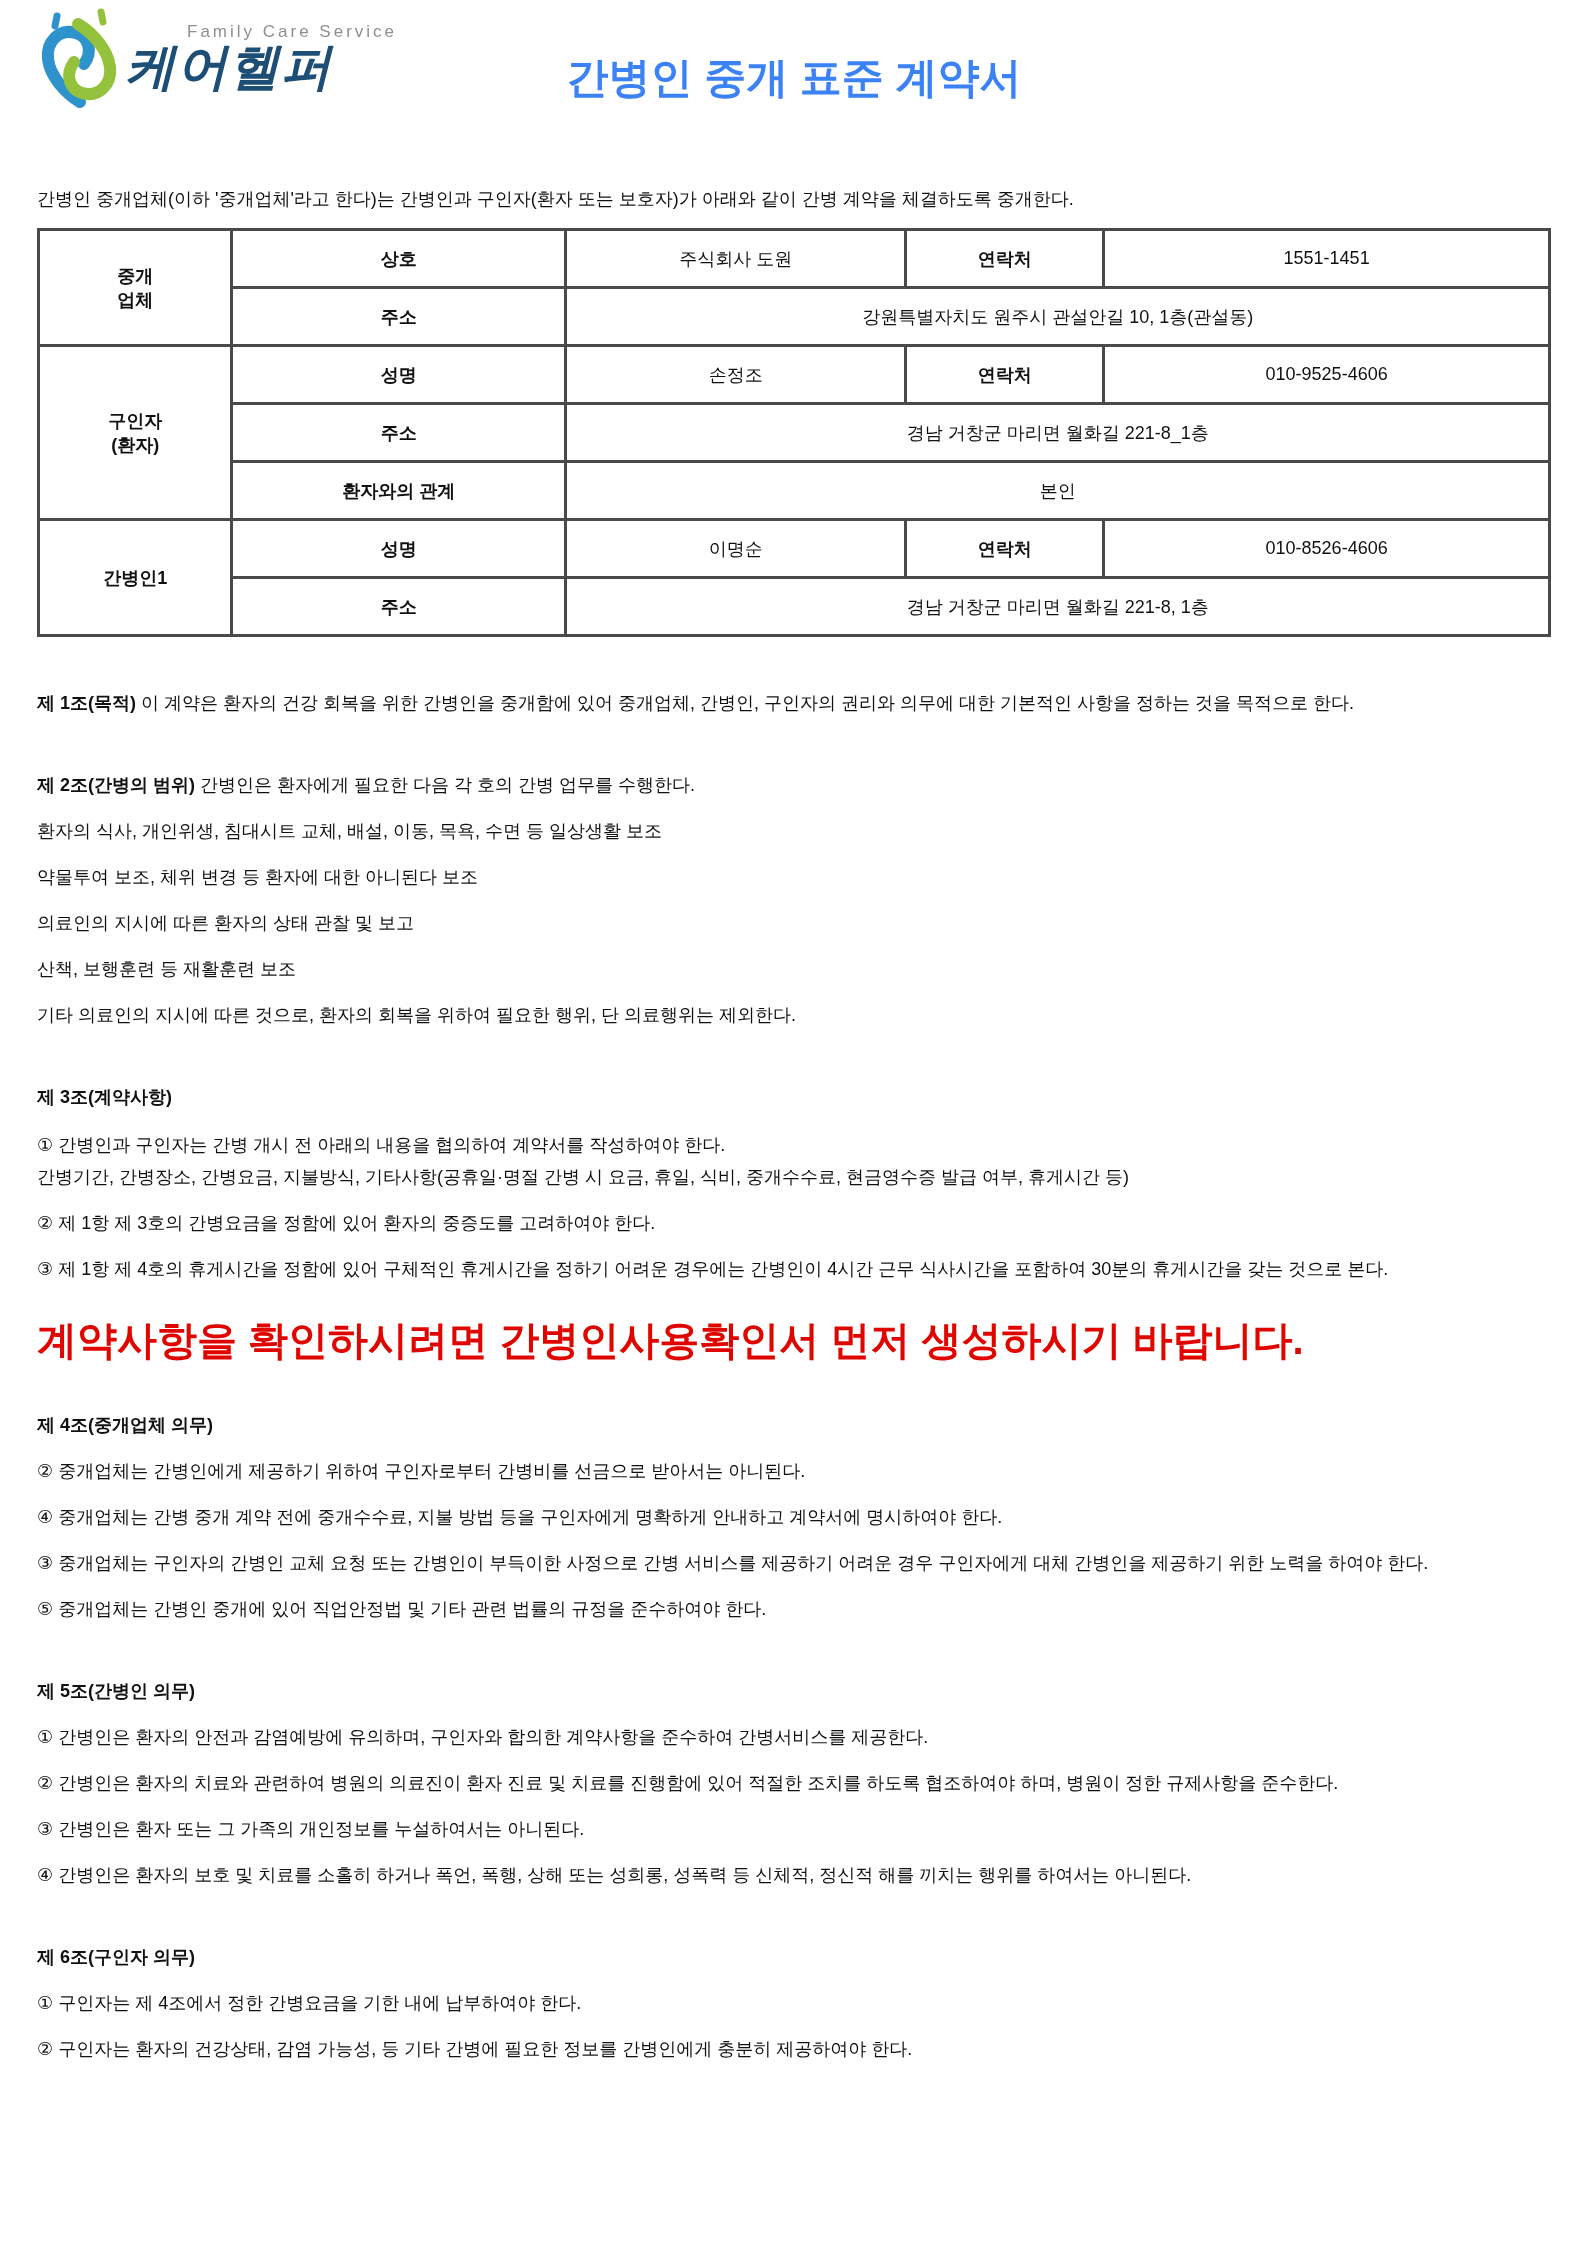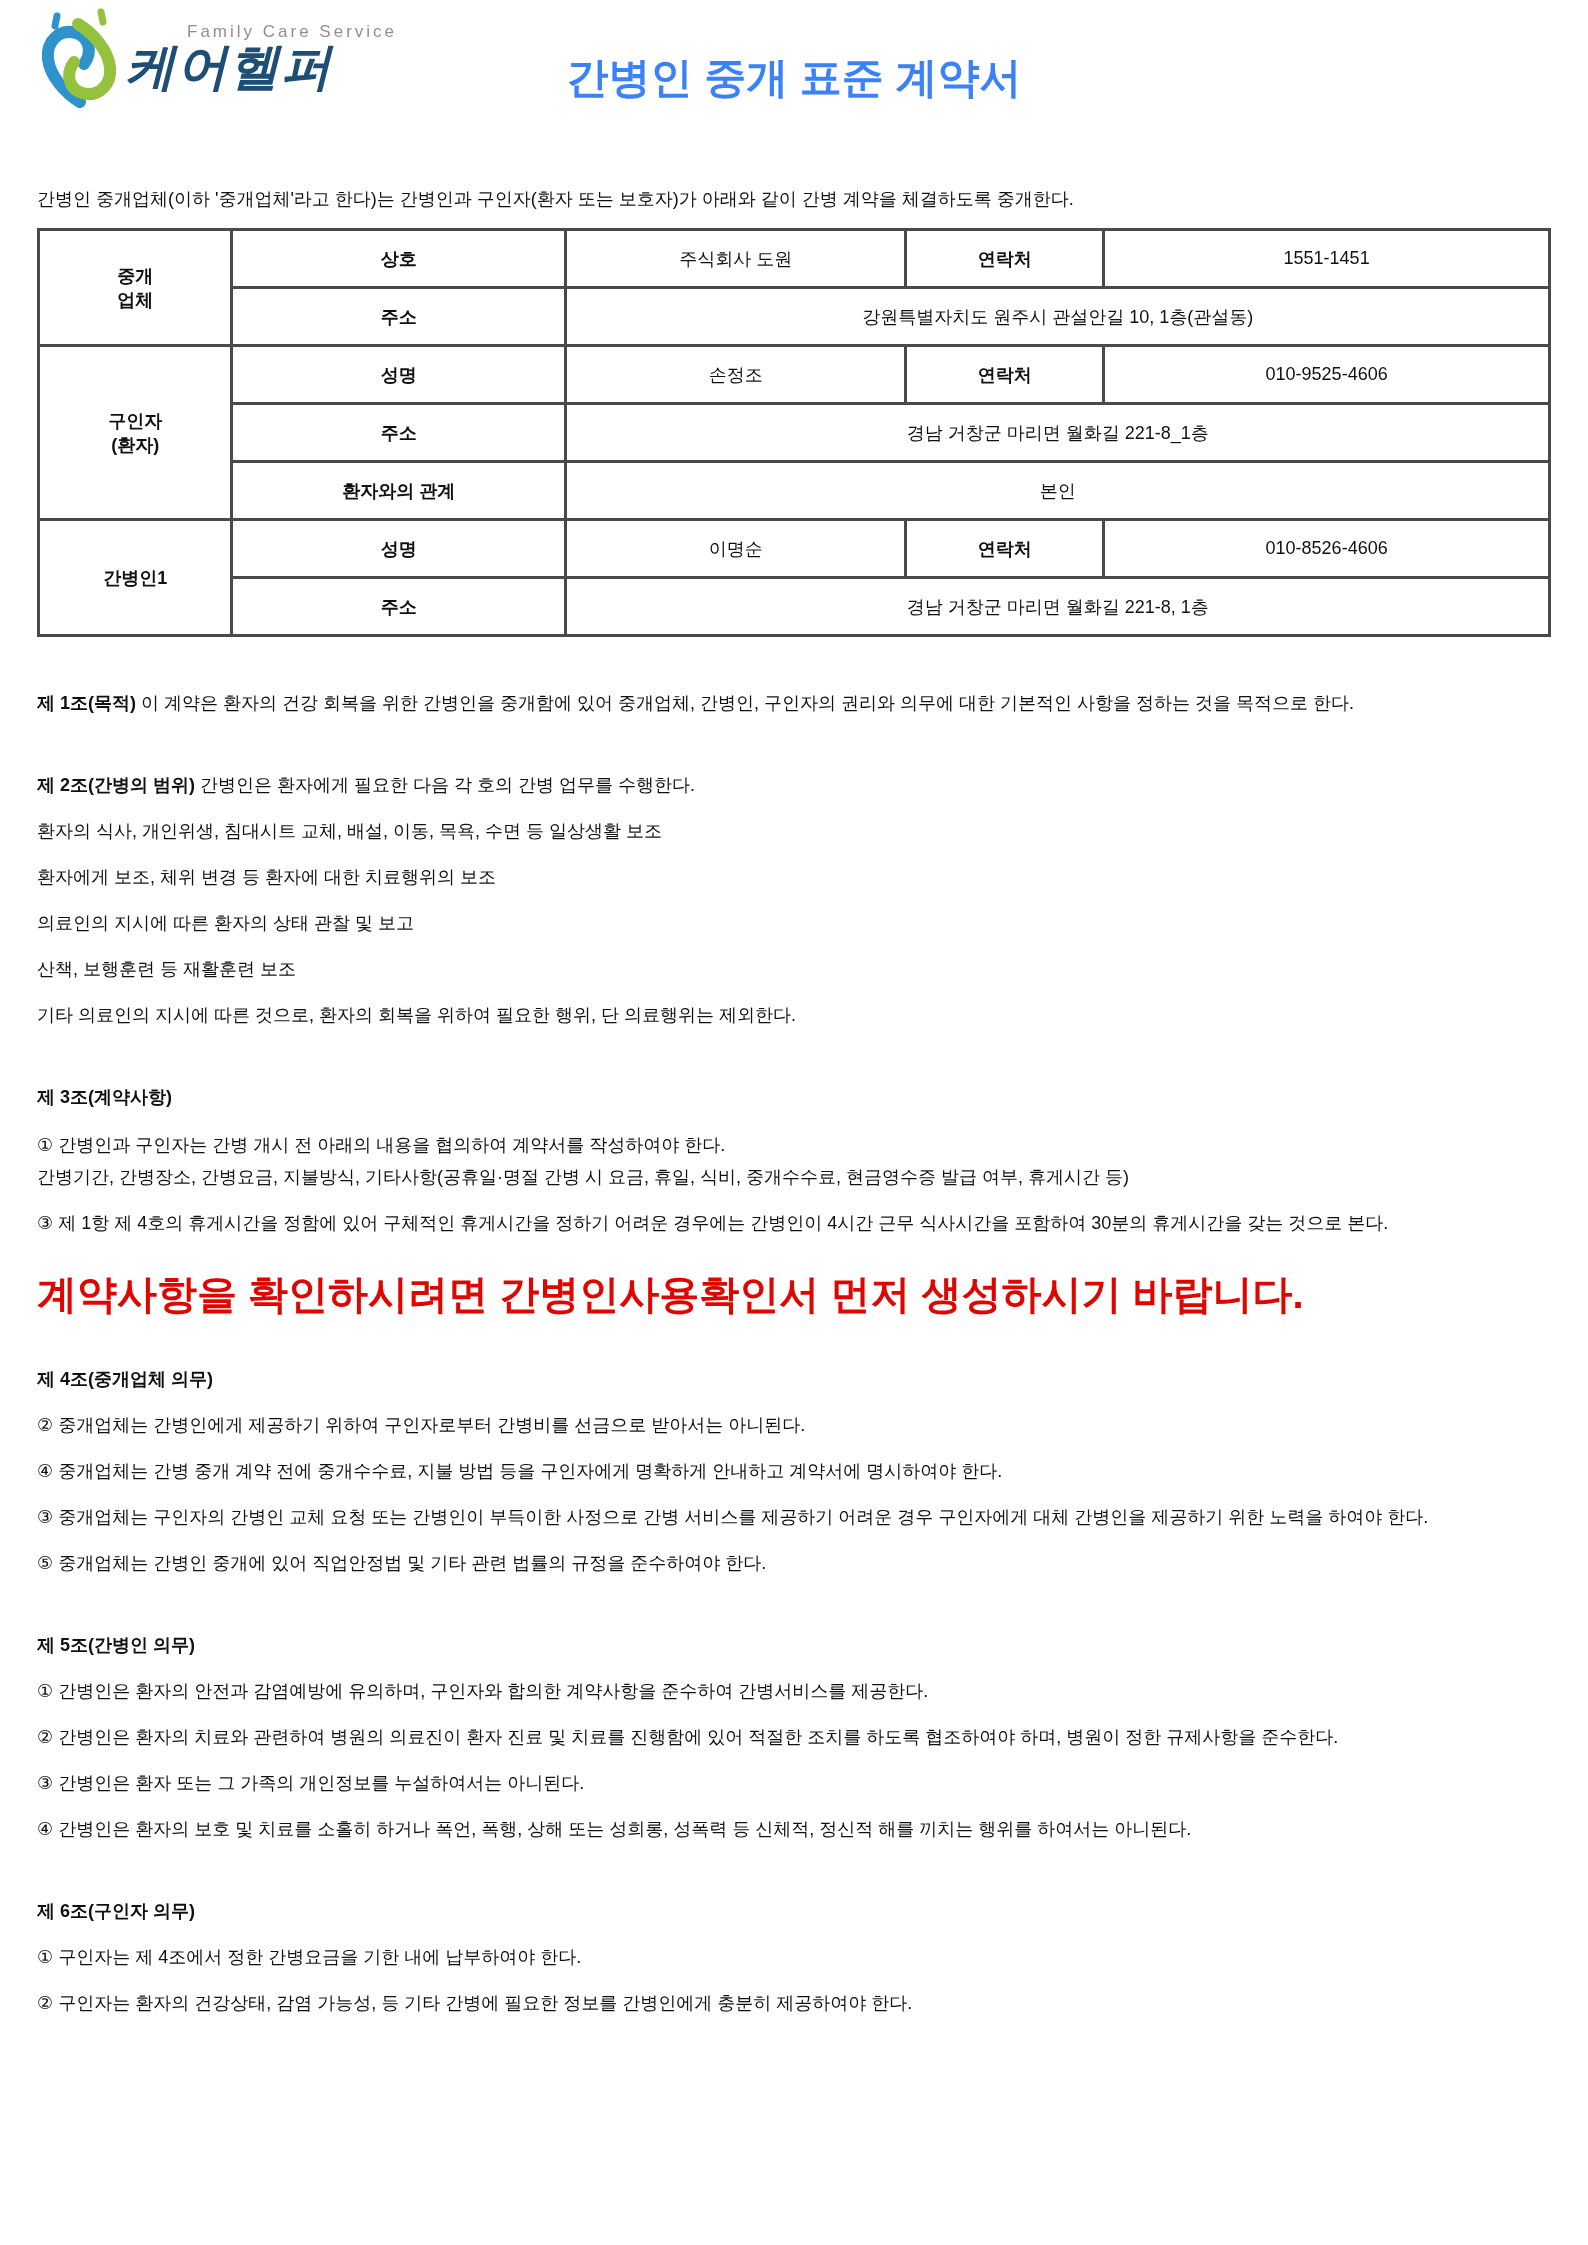--- a/index.html
+++ b/index.html
@@ -119,29 +119,30 @@
     </tbody>
   </table>
 
   <div class="article">
     <p><span class="heading">제 1조(목적)</span> <span>이 계약은 환자의 건강 회복을 위한 간병인을 중개함에 있어 중개업체, 간병인, 구인자의 권리와 의무에 대한 기본적인 사항을 정하는 것을 목적으로 한다.</span></p>
   </div>
 
   <div class="article">
     <p><span class="heading">제 2조(간병의 범위)</span> <span>간병인은 환자에게 필요한 다음 각 호의 간병 업무를 수행한다.</span></p>
     <p>환자의 식사, 개인위생, 침대시트 교체, 배설, 이동, 목욕, 수면 등 일상생활 보조</p>
-    <p>환자에게 보조, 체위 변경 등 환자에 대한 치료행위의 보조</p>
+    <p>약물투여 보조, 체위 변경 등 환자에 대한 아니된다 보조</p>
     <p>의료인의 지시에 따른 환자의 상태 관찰 및 보고</p>
     <p>산책, 보행훈련 등 재활훈련 보조</p>
     <p>기타 의료인의 지시에 따른 것으로, 환자의 회복을 위하여 필요한 행위, 단 의료행위는 제외한다.</p>
   </div>
 
   <div class="article">
     <p><span class="heading">제 3조(계약사항)</span></p>
     <p class="pair-lines first"><span>① 간병인과 구인자는 간병 개시 전 아래의 내용을 협의하여 계약서를 작성하여야 한다.</span><br><span>간병기간, 간병장소, 간병요금, 지불방식, 기타사항(공휴일·명절 간병 시 요금, 휴일, 식비, 중개수수료, 현금영수증 발급 여부, 휴게시간 등)</span></p>
+    <p>② 제 1항 제 3호의 간병요금을 정함에 있어 환자의 중증도를 고려하여야 한다.</p>
     <p>③ 제 1항 제 4호의 휴게시간을 정함에 있어 구체적인 휴게시간을 정하기 어려운 경우에는 간병인이 4시간 근무 식사시간을 포함하여 30분의 휴게시간을 갖는 것으로 본다.</p>
   </div>
 
   <div class="notice">계약사항을 확인하시려면 간병인사용확인서 먼저 생성하시기 바랍니다.</div>
 
   <div class="article" style="margin-top:44px">
     <p><span class="heading">제 4조(중개업체 의무)</span></p>
     <p>② 중개업체는 간병인에게 제공하기 위하여 구인자로부터 간병비를 선금으로 받아서는 아니된다.</p>
     <p>④ 중개업체는 간병 중개 계약 전에 중개수수료, 지불 방법 등을 구인자에게 명확하게 안내하고 계약서에 명시하여야 한다.</p>
     <p>③ 중개업체는 구인자의 간병인 교체 요청 또는 간병인이 부득이한 사정으로 간병 서비스를 제공하기 어려운 경우 구인자에게 대체 간병인을 제공하기 위한 노력을 하여야 한다.</p>

